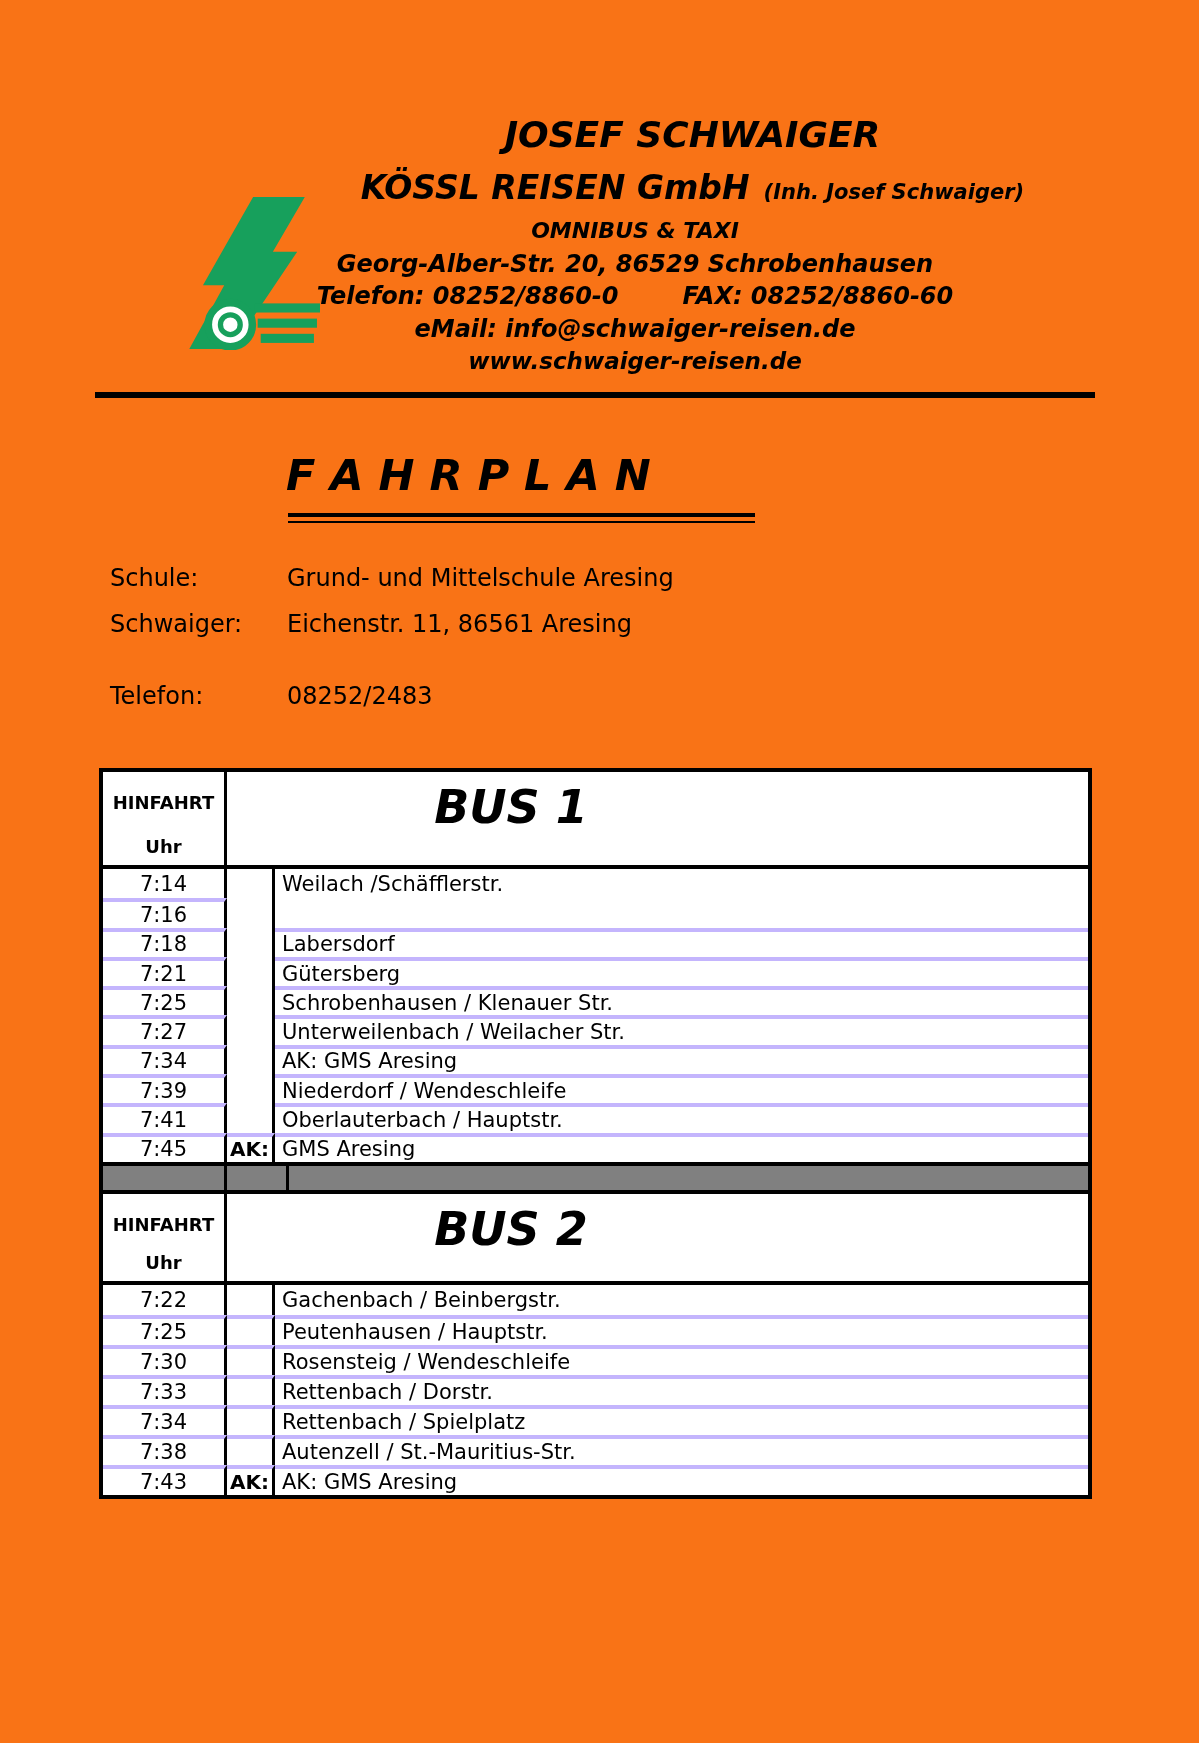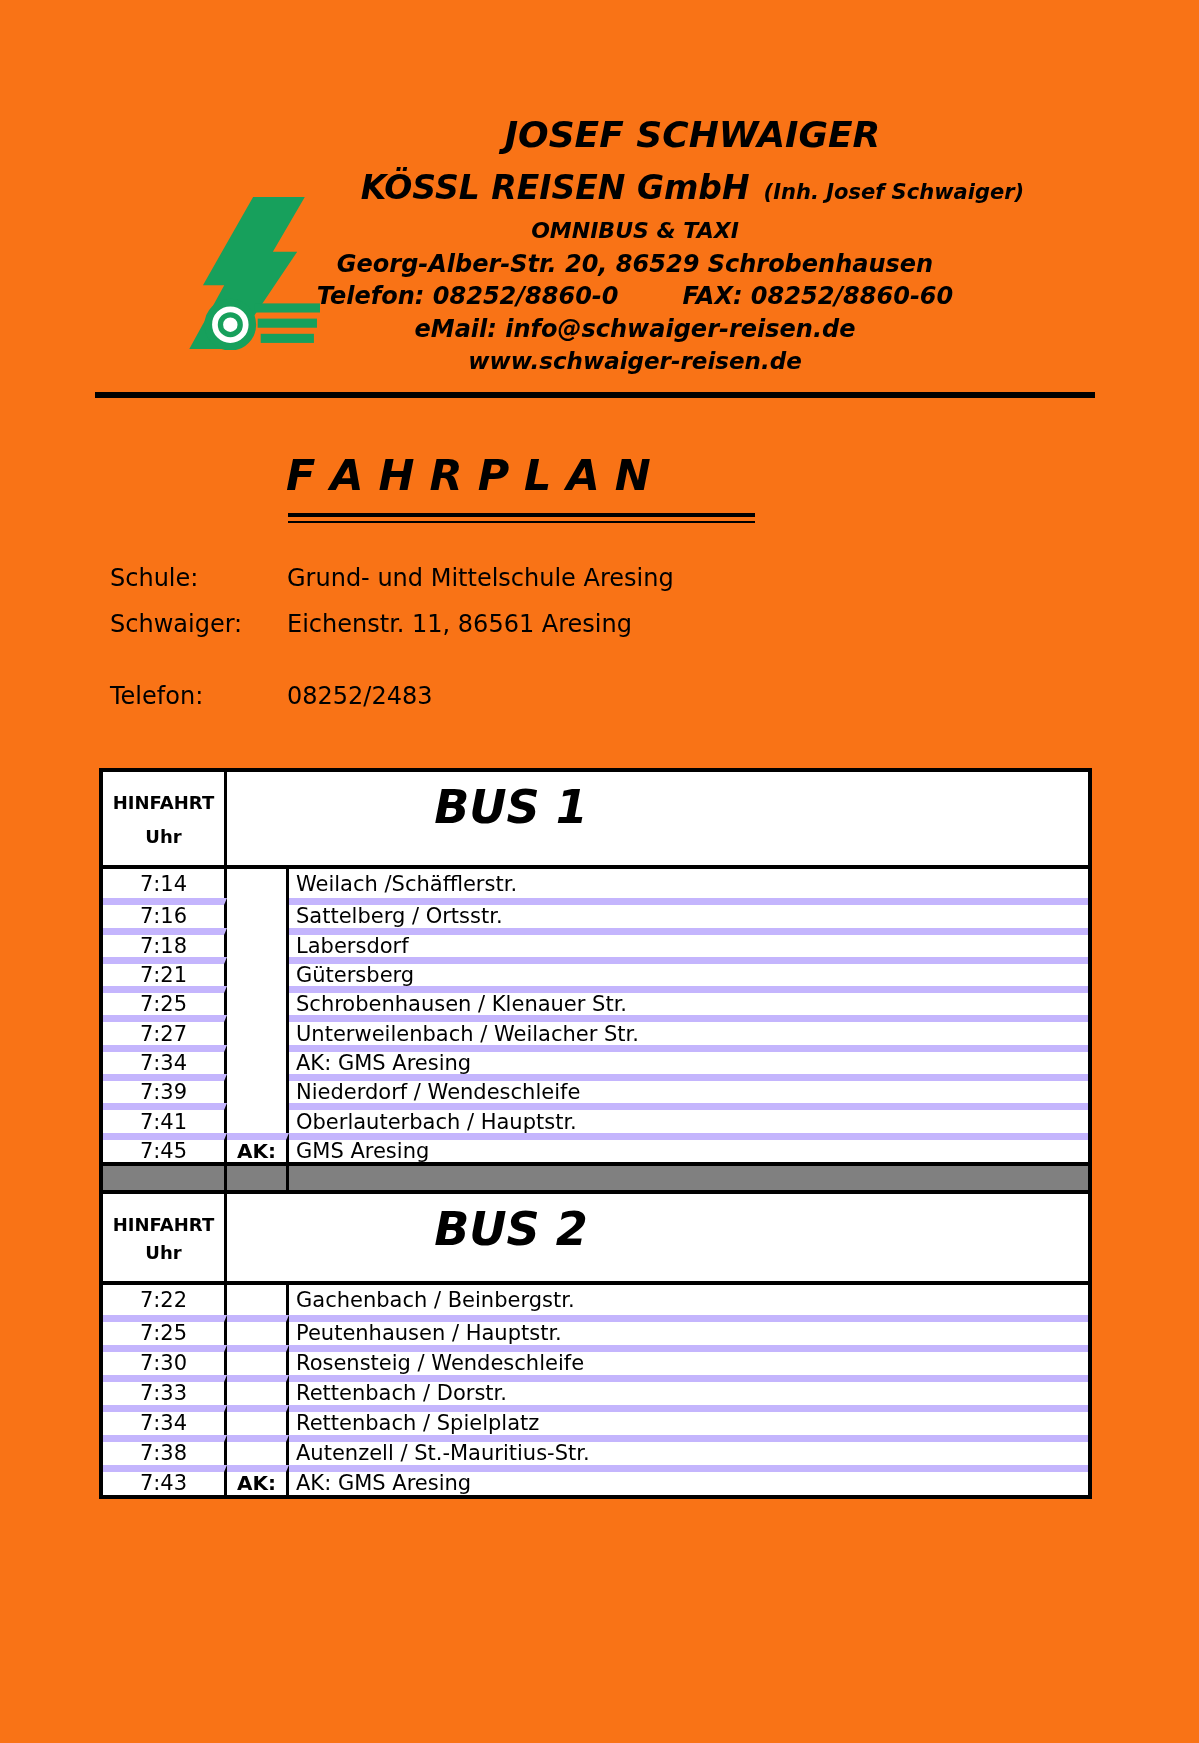--- a/index.html
+++ b/index.html
@@ -38,35 +38,35 @@
   .meta-label { display:inline-block; width:177px; }
   .meta-1 { top:564px; } .meta-2 { top:610px; } .meta-3 { top:682px; }
 
   
   .ttable { position:absolute; left:99px; top:768px; width:993px;
             border:4px solid #000; box-sizing:border-box; background:#fff; }
   .thead { display:flex; height:97px; border-bottom:4px solid #000; box-sizing:border-box; }
   .thead.second { height:91px; }
   .th-left { width:124px; border-right:3px solid #000; box-sizing:border-box;
              display:flex; flex-direction:column; align-items:center;
-             justify-content:space-between; padding:20px 0 18px; font-weight:bold; }
+             justify-content:space-between; padding:20px 0 8px; font-weight:bold; }
   .th-dir { font-size:18px; } .th-unit { font-size:18px; }
   .th-right { flex:1; }
   .bus-title { width:568px; text-align:center; font-size:46px; font-weight:bold;
                font-style:italic; padding-top:8px; }
 
   .trow { display:flex; height:29.3px; }
   .t2 .trow { height:30px; }
   .c { box-sizing:border-box; height:100%; }
   .c-time { width:124px; border-right:3px solid #000; display:flex; align-items:center;
             justify-content:center; font-size:21px; }
-  .c-mid  { width:62px; border-right:3px solid #000; display:flex; align-items:center;
+  .c-mid  { width:48px; border-right:3px solid #000; display:flex; align-items:center;
             justify-content:center; font-weight:bold; font-size:20px; }
   .c-stop { flex:1; display:flex; align-items:center; padding-left:7px; font-size:21px; }
-  .bt { border-top:7px solid #c4b5fd; }
+  .bt { border-top:4px solid #c4b5fd; }
 
   .sep-row { display:flex; height:32px; background:#808080;
              border-top:4px solid #000; border-bottom:4px solid #000; box-sizing:border-box; }
   .sep-c1 { width:124px; border-right:3px solid #000; box-sizing:border-box; }
   .sep-c2 { width:62px;  border-right:3px solid #000; box-sizing:border-box; }
   .sep-c3 { flex:1; }
 </style>
 </head>
 <body>
 
@@ -123,21 +123,20 @@
 
     <div class="t1">
       <div class="trow">
         <div class="c c-time">7:14</div>
         <div class="c c-mid"></div>
         <div class="c c-stop">Weilach /Schäfflerstr.</div>
       </div>
       <div class="trow">
         <div class="c c-time bt">7:16</div>
         <div class="c c-mid"></div>
-        <div class="c c-stop bt">Sattelberg / Ortsstr.</div>
       </div>
       <div class="trow">
         <div class="c c-time bt">7:18</div>
         <div class="c c-mid"></div>
         <div class="c c-stop bt">Labersdorf</div>
       </div>
       <div class="trow">
         <div class="c c-time bt">7:21</div>
         <div class="c c-mid"></div>
         <div class="c c-stop bt">Gütersberg</div>

